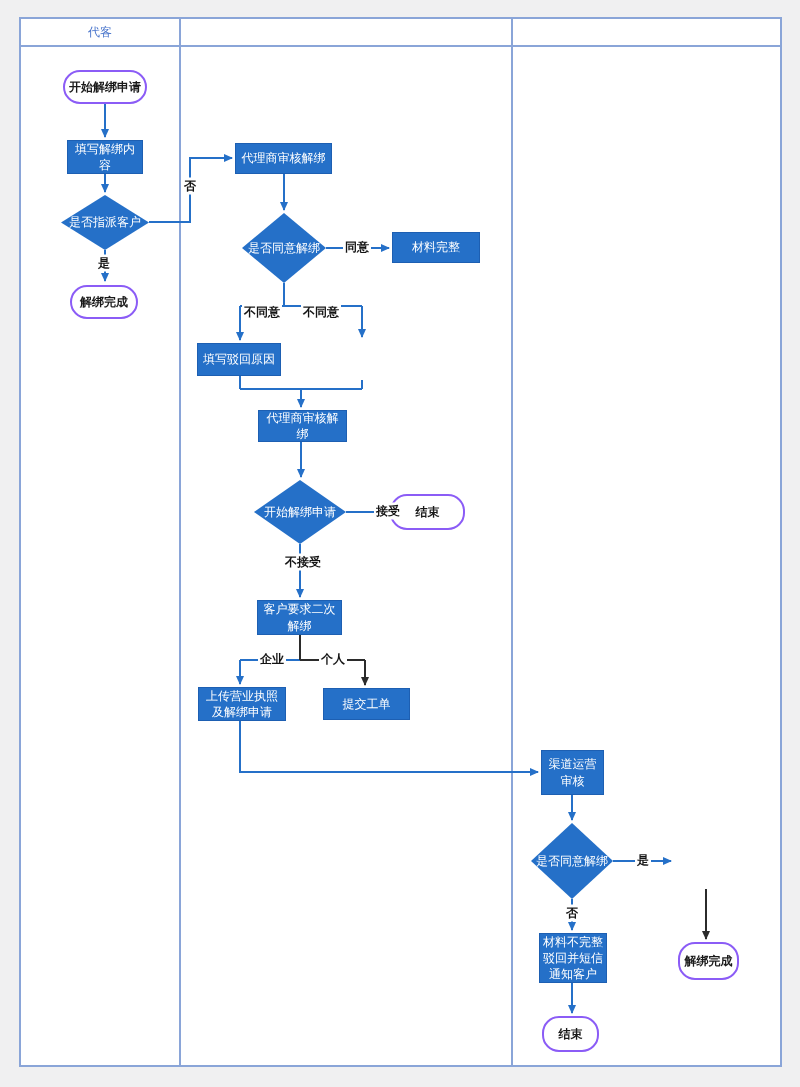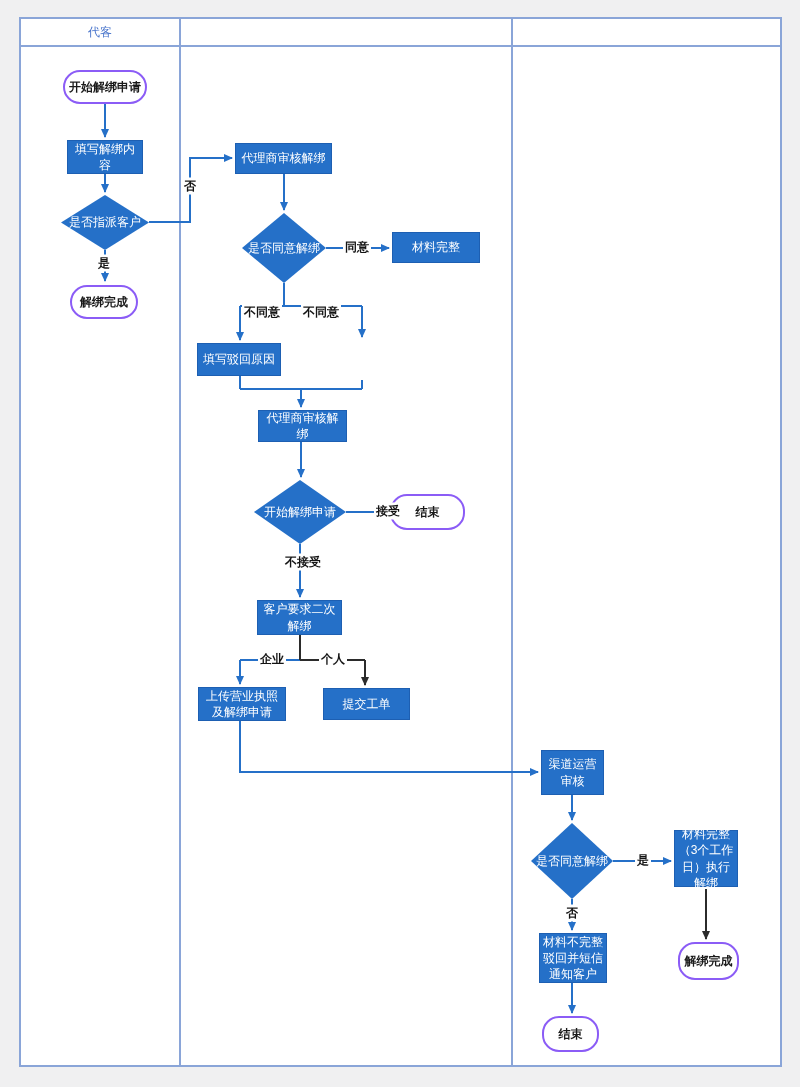--- a/index.html
+++ b/index.html
@@ -81,21 +81,20 @@
   <div class="node rect" style="left:197px;top:343px;width:84px;height:33px">填写驳回原因</div>
   <div class="node rect" style="left:258px;top:410px;width:89px;height:32px">代理商审核解绑</div>
   <div class="node diamond" style="left:254px;top:480px;width:92px;height:64px">开始解绑申请</div>
   <div class="node stadium" style="left:390px;top:494px;width:75px;height:36px">结束</div>
   <div class="node rect" style="left:257px;top:600px;width:85px;height:35px">客户要求二次解绑</div>
   <div class="node rect" style="left:198px;top:687px;width:88px;height:34px">上传营业执照及解绑申请</div>
   <div class="node rect" style="left:323px;top:688px;width:87px;height:32px">提交工单</div>
 
   <div class="node rect" style="left:541px;top:750px;width:63px;height:45px">渠道运营审核</div>
   <div class="node diamond" style="left:531px;top:823px;width:82px;height:76px">是否同意解绑</div>
-  <div class="node rect" style="left:674px;top:830px;width:64px;height:57px">材料完整（3个工作日）执行解绑</div>
   <div class="node stadium" style="left:678px;top:942px;width:61px;height:38px">解绑完成</div>
   <div class="node rect" style="left:539px;top:933px;width:68px;height:50px">材料不完整驳回并短信通知客户</div>
   <div class="node stadium" style="left:542px;top:1016px;width:57px;height:36px">结束</div>
 
   <div class="lbl" style="left:190px;top:186px">否</div>
   <div class="lbl" style="left:104px;top:263px">是</div>
   <div class="lbl" style="left:357px;top:247px">同意</div>
   <div class="lbl" style="left:262px;top:312px">不同意</div>
   <div class="lbl" style="left:321px;top:312px">不同意</div>
   <div class="lbl" style="left:388px;top:511px">接受</div>

